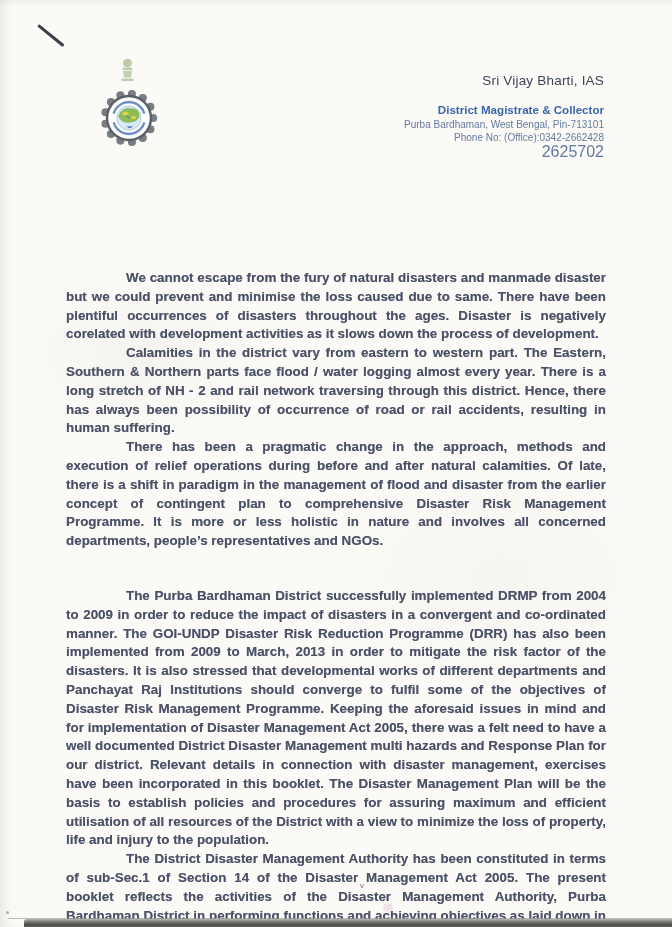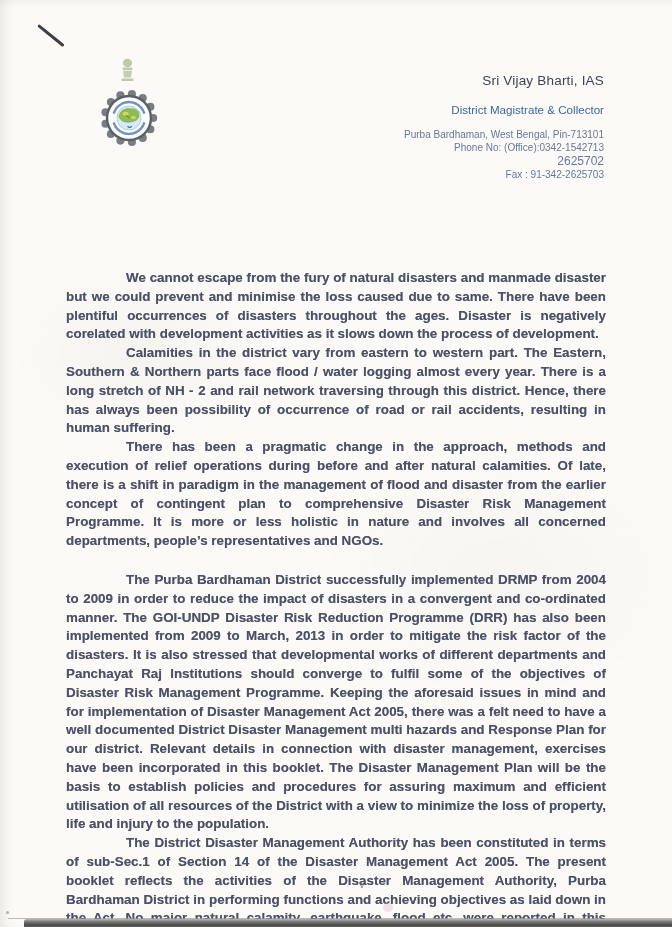--- a/index.html
+++ b/index.html
@@ -14,29 +14,29 @@
     padding-left: 24px;
   }
   
   .pen-mark{position:absolute;left:39px;top:24px;width:33px;height:2.6px;background:#3e3e46;border-radius:2px;transform:rotate(39deg);transform-origin:0 0;}
   
   .emblem{position:absolute;left:119px;top:58px;width:17px;height:27px;opacity:.5;}
   .seal{position:absolute;left:100px;top:89px;width:58px;height:58px;}
   
   .letterhead{position:absolute;top:73px;right:92px;text-align:right;}
   .officer-name{font-size:13.5px;color:#3d4657;letter-spacing:.2px;margin-bottom:15px;}
-  .designation{font-size:11.6px;font-weight:normal;color:#3a66a8;margin-bottom:12px;}
+  .designation{font-size:11.6px;font-weight:bold;color:#3a66a8;margin-bottom:2px;}
   .contact-line{font-size:10px;line-height:13.3px;color:#64799f;}
-  .contact-line.alt{font-size:12px;line-height:13.5px;}
+  .contact-line.alt{font-size:16px;line-height:13.5px;}
   
   .letter-body{position:absolute;left:66px;top:269px;width:540px;color:#4a5168;
     font-size:13.4px;line-height:18.8px;text-align:justify;
     text-shadow:0 0 .4px rgba(74,81,104,.55);font-weight:bold;}
   .letter-body p{margin:0;text-indent:60px;}
-  .letter-body p.gap-before{margin-top:20px;}
+  .letter-body p.gap-before{margin-top:36px;}
   
   .check-mark{position:absolute;left:360px;top:881px;font-size:8px;color:#96515c;}
   .pink-blob{position:absolute;left:383px;top:903px;width:10px;height:9px;border-radius:50%;background:rgba(228,198,218,.45);}
   .speck{position:absolute;left:6px;top:911px;width:3px;height:3px;border-radius:50%;background:#b0b0ad;}
   .scan-line{position:absolute;left:8px;right:0;bottom:8px;height:1.5px;background:#9a9a97;opacity:.65;}
   .scan-band{position:absolute;left:24px;right:0;bottom:0;height:8px;
     background:linear-gradient(to bottom,#b9b9b6 0%,#7e7e7c 30%,#4e4e4d 70%,#5a5a58 100%);
     border-top-left-radius:3px;}
 </style>
 </head>
@@ -82,23 +82,22 @@
       <ellipse cx="34.5" cy="29.5" rx="2.6" ry="1.8" fill="#e0d14e"></ellipse>
       <path d="M27,27.5 l3.5,2.2" stroke="#3f6db5" stroke-width="1"></path>
       <path d="M28.5,38.5 q2.2,2.2 4.4,0" stroke="#3f6db5" stroke-width="1.2" fill="none"></path>
     </svg>
   </div>
 
   <div class="letterhead">
     <div class="officer-name">Sri Vijay Bharti, IAS</div>
     <div class="designation">District Magistrate &amp; Collector</div>
     <div class="contact-line">Purba Bardhaman, West Bengal, Pin-713101</div>
-    <div class="contact-line">Phone No: (Office):0342-1542713</div>
+    <div class="contact-line">Phone No: (Office):0342-2662428</div>
     <div class="contact-line alt">2625702</div>
-    <div class="contact-line">Fax : 91-342-2625703</div>
   </div>
 
   <div class="letter-body">
     <p>We cannot escape from the fury of natural disasters and manmade disaster but we could prevent and minimise the loss caused due to same. There have been plentiful occurrences of disasters throughout the ages. Disaster is negatively corelated with development activities as it slows down the process of development.</p>
     <p>Calamities in the district vary from eastern to western part. The Eastern, Southern &amp; Northern parts face flood / water logging almost every year. There is a long stretch of NH - 2 and rail network traversing through this district. Hence, there has always been possibility of occurrence of road or rail accidents, resulting in human suffering.</p>
     <p>There has been a pragmatic change in the approach, methods and execution of relief operations during before and after natural calamities. Of late, there is a shift in paradigm in the management of flood and disaster from the earlier concept of contingent plan to comprehensive Disaster Risk Management Programme. It is more or less holistic in nature and involves all concerned departments, people’s representatives and NGOs.</p>
     <p class="gap-before">The Purba Bardhaman District successfully implemented DRMP from 2004 to 2009 in order to reduce the impact of disasters in a convergent and co-ordinated manner. The GOI-UNDP Disaster Risk Reduction Programme (DRR) has also been implemented from 2009 to March, 2013  in order to mitigate the risk factor of the disasters. It is also stressed that developmental works of different departments and Panchayat Raj Institutions should converge to fulfil some of the objectives of Disaster Risk Management Programme. Keeping the aforesaid issues in mind and for implementation of Disaster Management Act 2005, there was a felt need to have a well documented District Disaster Management multi hazards and Response Plan for our district. Relevant details in connection with disaster management, exercises have been incorporated in this booklet. The Disaster Management Plan will be the basis to establish policies and procedures for assuring maximum and efficient utilisation of all resources of the District with a view to minimize the loss of property, life and injury to the population.</p>
     <p>The District Disaster Management Authority has been constituted in terms of sub-Sec.1 of Section 14 of the Disaster Management Act 2005. The present booklet reflects the activities of the Disaster Management Authority, Purba Bardhaman District in performing functions and achieving objectives as laid down in the Act. No major natural calamity, earthquake, flood etc. were reported in this District in the last year. The Disaster</p>
   </div>
 

